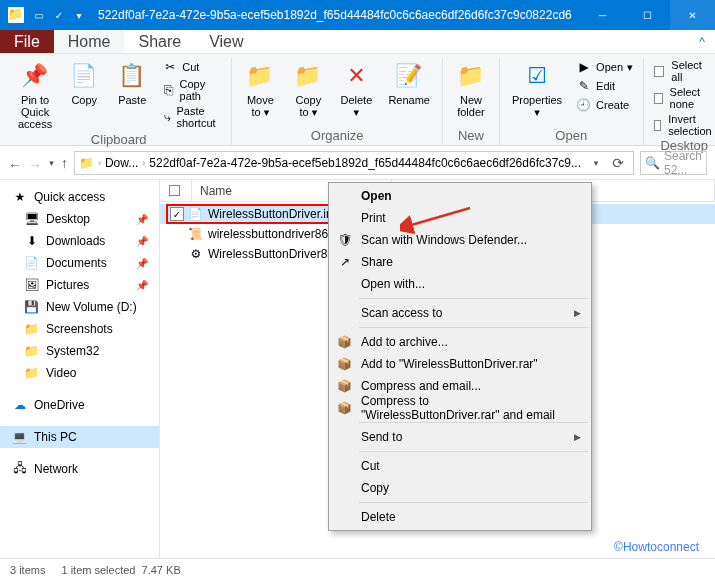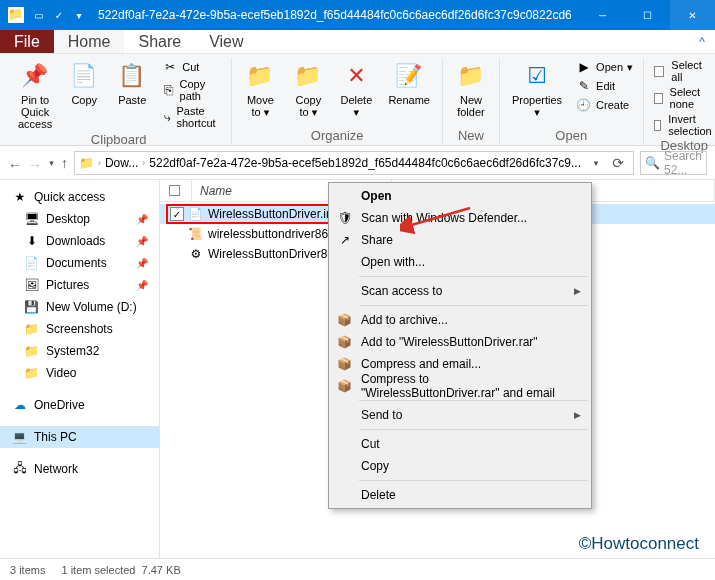--- a/index.html
+++ b/index.html
@@ -46,42 +46,42 @@
     .side-item.top { padding-left: 12px; font-weight: normal; }
     .side-item.selected { background: #cce8ff; }
     .side-icon { width: 16px; height: 16px; display: inline-flex; align-items: center; justify-content: center; }
     .pin { margin-left: auto; color: #888; font-size: 10px; }
     .side-spacer { height: 10px; }
     
     .content { flex: 1; position: relative; }
     .columns { display: flex; border-bottom: 1px solid #e5e5e5; height: 22px; }
     .col-check { width: 32px; display: flex; align-items: center; justify-content: center; border-right: 1px solid #e5e5e5; }
     .col-header { padding: 0 8px; display: flex; align-items: center; border-right: 1px solid #e5e5e5; font-size: 12px; color: #444; }
-    .col-name { width: 200px; font-style: italic; }
+    .col-name { width: 200px; }
     .col-mod { flex: 1; }
     
     .file-list { padding: 2px 0; }
     .file-row { display: flex; align-items: center; height: 20px; padding-left: 6px; gap: 4px; }
     .file-row.selected { background: #cce8ff; }
     .file-check { width: 14px; height: 14px; border: 1px solid #888; display: flex; align-items: center; justify-content: center; font-size: 10px; background: #fff; }
     .file-icon { width: 16px; height: 16px; display: inline-flex; align-items: center; justify-content: center; }
     .file-name { font-size: 12px; }
     .highlight-box { border: 2px solid red; padding: 0 2px; display: inline-flex; align-items: center; gap: 4px; }
     
     .context-menu { position: absolute; left: 328px; top: 182px; width: 264px; background: #f0f0f0; border: 1px solid #a0a0a0; box-shadow: 3px 3px 6px rgba(0,0,0,0.25); padding: 2px; }
     .ctx-item { display: flex; align-items: center; height: 22px; padding: 0 24px 0 30px; font-size: 12px; position: relative; }
     .ctx-item.bold { font-weight: bold; }
     .ctx-sep { height: 1px; background: #d7d7d7; margin: 3px 1px 3px 28px; }
     .ctx-icon { position: absolute; left: 6px; width: 16px; height: 16px; display: flex; align-items: center; justify-content: center; }
     .ctx-arrow { position: absolute; right: 8px; font-size: 9px; color: #555; }
     
     .arrow-annotation { position: absolute; left: 400px; top: 204px; pointer-events: none; }
     
     .statusbar { height: 22px; border-top: 1px solid #e5e5e5; display: flex; align-items: center; padding: 0 10px; gap: 16px; font-size: 11px; color: #555; }
-    .watermark { position: absolute; right: 16px; bottom: 26px; color: #0c4a6e; font-size: 17px; }
+    .watermark { position: absolute; right: 16px; bottom: 26px; color: #3b82f6; font-size: 12px; }
     
     .chk { width: 11px; height: 11px; border: 1px solid #888; display: inline-block; vertical-align: middle; margin-right: 3px; background: #fff; }
   </style>
 </head>
 <body>
 
 <div class="titlebar">
   <span class="titlebar-icon">📁</span>
   <div class="titlebar-qa">
     <span class="qa-btn">▭</span>
@@ -320,20 +320,23 @@
       </div>
     </div>
   </div>
 </div>
 
 <div class="context-menu">
   <div class="ctx-item bold">
       <span>Open</span>
     </div>
   <div class="ctx-item">
+      <span>Print</span>
+    </div>
+  <div class="ctx-item">
       <span class="ctx-icon">🛡</span>
       <span>Scan with Windows Defender...</span>
     </div>
   <div class="ctx-item">
       <span class="ctx-icon">↗</span>
       <span>Share</span>
     </div>
   <div class="ctx-item">
       <span>Open with...</span>
     </div>

